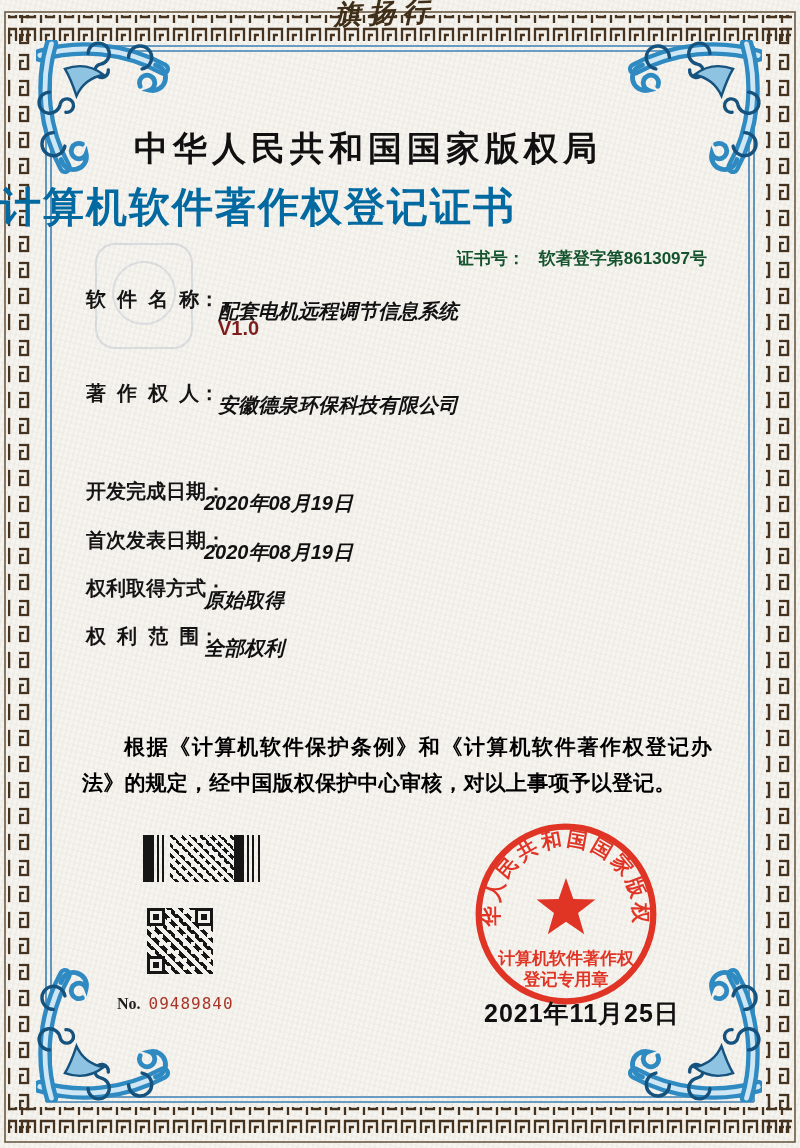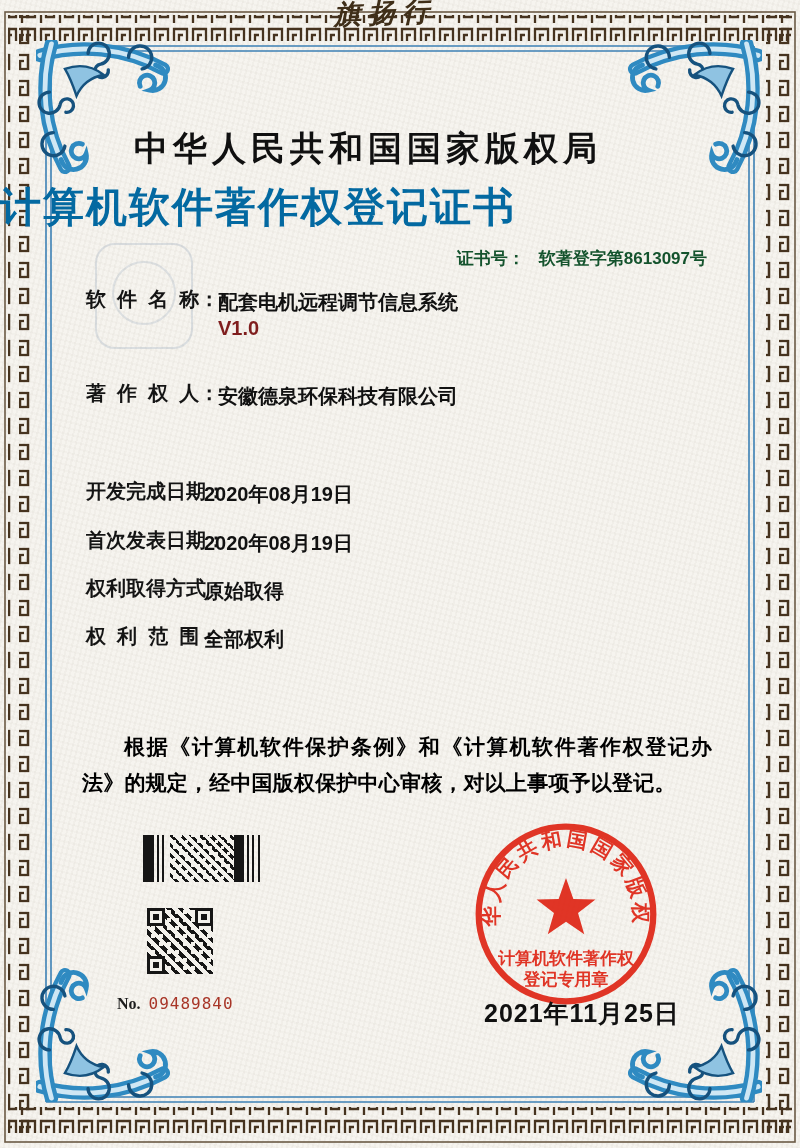--- a/index.html
+++ b/index.html
@@ -48,21 +48,21 @@
     font-size:41px; letter-spacing:2px; color:#0369a1;
   }
   .certno{
     position:absolute; right:93px; top:247px; z-index:3;
     font-size:17px; font-weight:700; color:#14532d;
   }
   .certno .certno-value{margin-left:14px;}
 
   .row{position:absolute; left:86px; width:640px; z-index:3; font-size:20px; font-weight:700;}
   .row .label{white-space:pre; color:#141414;}
-  .row .value{position:absolute; top:3px; left:118px; white-space:pre; color:#111;}
+  .row .value{position:absolute; top:12px; left:118px; white-space:pre; color:#111;font-style:italic;}
   .row.wide .value{left:132px;}
   .row .value2{position:absolute; top:31px; left:132px; color:#7f1d1d;}
   .r0{top:286px;} .r1{top:380px;} .r2{top:478px;} .r3{top:527px;}
   .r4{top:575px;} .r5{top:623px;} .r6{top:671px;}
 
   .paragraph{
     position:absolute; left:82px; top:729px; width:630px; z-index:3;
     font-size:21px; line-height:36px; font-weight:700; letter-spacing:0.2px;
     text-indent:2em; color:#000000; text-align:justify;font-family:Liberation Serif, serif;
   }

